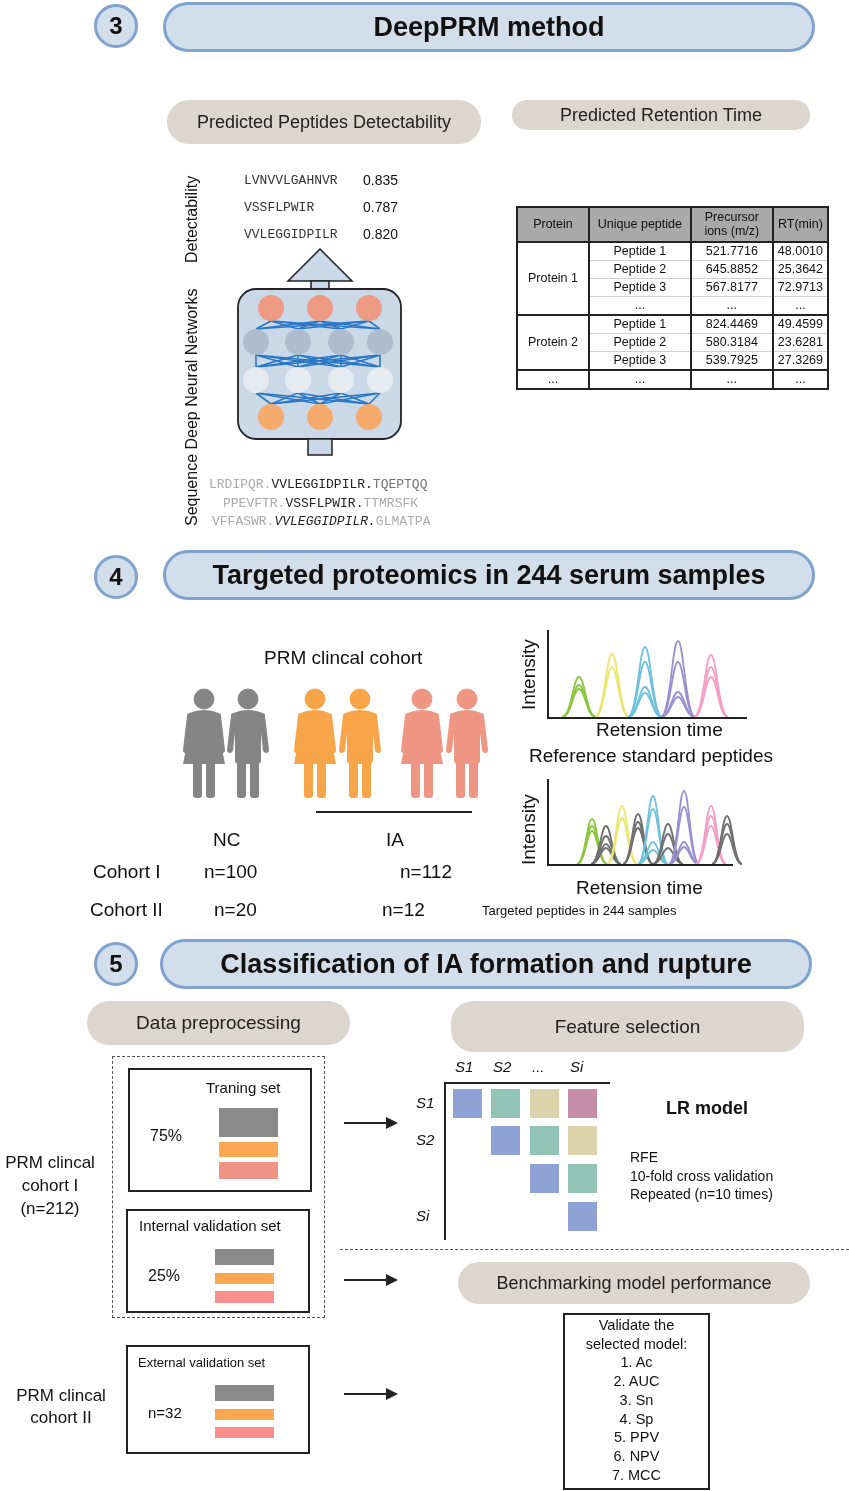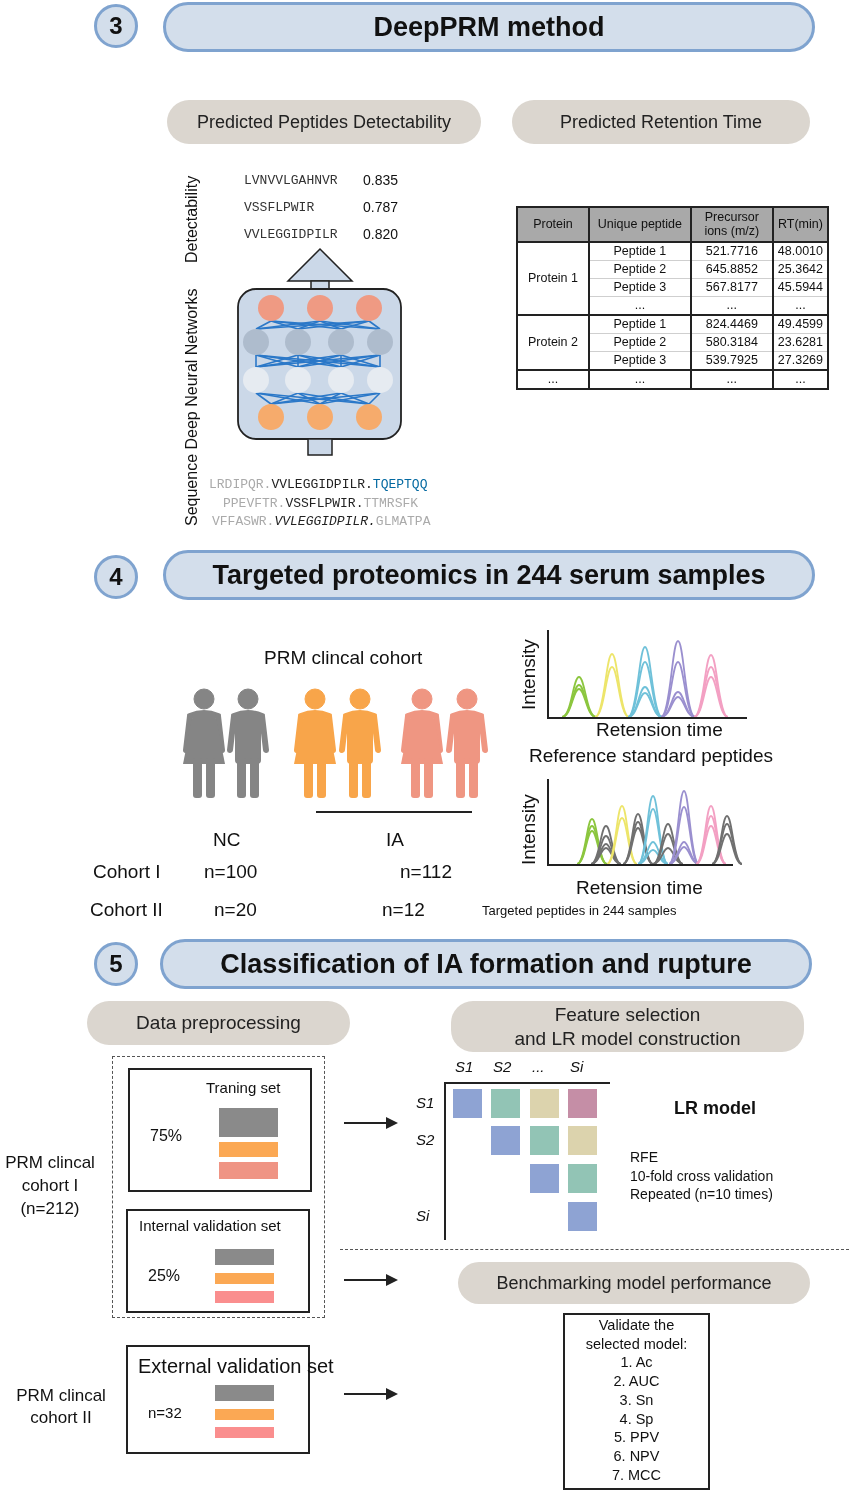--- a/index.html
+++ b/index.html
@@ -21,21 +21,21 @@
   .arrow::after { content:""; position:absolute; right:-2px; top:-5px; border-left:12px solid #222; border-top:6px solid transparent; border-bottom:6px solid transparent; }
   .sq { position:absolute; width:29px; height:29px; }
 </style>
 </head>
 <body>
 
 <div class="num-badge" style="left:94px;top:4px;">3</div>
 <div class="sec-banner" style="left:163px;top:2px;width:652px;">DeepPRM method</div>
 
 <div class="pill" style="left:167px;top:100px;width:314px;height:44px;">Predicted Peptides Detectability</div>
-<div class="pill" style="left:512px;top:100px;width:298px;height:44px;">Predicted Retention Time</div>
+<div class="pill" style="left:512px;top:100px;width:298px;height:30px;">Predicted Retention Time</div>
 
 <div class="vtext" style="left:183px;top:263px;">Detectability</div>
 <div class="vtext" style="left:183px;top:526px;">Sequence Deep Neural Networks</div>
 
 <div id="pred-list">
     <div class="txt mono" style="left:244px;top:173px;">LVNVVLGAHNVR</div>
     <div class="txt" style="left:363px;top:172px;font-size:14px;">0.835</div>
     <div class="txt mono" style="left:244px;top:200px;">VSSFLPWIR</div>
     <div class="txt" style="left:363px;top:199px;font-size:14px;">0.787</div>
     <div class="txt mono" style="left:244px;top:227px;">VVLEGGIDPILR</div>
@@ -101,21 +101,21 @@
       <circle cx="68" cy="135" r="13" fill="#e6ebf1"></circle>
       <circle cx="111" cy="135" r="13" fill="#e6ebf1"></circle>
       <circle cx="150" cy="135" r="13" fill="#e6ebf1"></circle>
       <circle cx="41" cy="172" r="13" fill="#f6ab6c"></circle>
       <circle cx="90" cy="172" r="13" fill="#f6ab6c"></circle>
       <circle cx="139" cy="172" r="13" fill="#f6ab6c"></circle>
     </g>
 </svg>
 
 <div id="seq-list">
-    <div class="txt mono" style="left:209px;top:477px;"><span style="color:#aaa;">LRDIPQR.</span><span style="color:#222;">VVLEGGIDPILR.</span><span style="color:#0369a1;">TQEPTQQ</span></div>
+    <div class="txt mono" style="left:209px;top:477px;"><span style="color:#aaa;">LRDIPQR.</span><span style="color:#222;">VVLEGGIDPILR.</span><span style="color:#737373;">TQEPTQQ</span></div>
     <div class="txt mono" style="left:223px;top:495.5px;"><span style="color:#aaa;">PPEVFTR.</span><span style="color:#222;">VSSFLPWIR.</span><span style="color:#aaa;">TTMRSFK</span></div>
     <div class="txt mono" style="left:212px;top:514px;"><span style="color:#aaa;">VFFASWR.</span><span style="color:#222;font-style:italic;">VVLEGGIDPILR.</span><span style="color:#aaa;">GLMATPA</span></div>
   </div>
 
 <table class="rt" style="left:516px;top:206px;width:313px;">
   <thead>
     <tr>
       <th style="width:62px;">Protein</th>
       <th style="width:92px;">Unique peptide</th>
       <th style="width:72px;">Precursor ions (m/z)</th>
@@ -130,21 +130,21 @@
         <td>48.0010</td>
       </tr>
       <tr>
         <td>Peptide 2</td>
         <td>645.8852</td>
         <td>25.3642</td>
       </tr>
       <tr>
         <td>Peptide 3</td>
         <td>567.8177</td>
-        <td>45.5944</td>
+        <td>72.9713</td>
       </tr>
       <tr class="grp-end">
         <td>...</td>
         <td>...</td>
         <td>...</td>
       </tr>
       <tr>
         <td rowspan="3" style="border-bottom: 2px solid rgb(34, 34, 34);">Protein 2</td>
         <td>Peptide 1</td>
         <td>824.4469</td>
@@ -293,21 +293,20 @@
 <div class="vtext" style="left:518px;top:865px;font-size:19px;">Intensity</div>
 <div class="txt" style="left:576px;top:877px;font-size:19px;">Retension time</div>
 <div class="txt" style="left:482px;top:903px;font-size:13px;">Targeted peptides in 244 samples</div>
 
 <div class="num-badge" style="left:94px;top:942px;">5</div>
 <div class="sec-banner" style="left:160px;top:939px;width:652px;">Classification of IA formation and rupture</div>
 
 <div class="pill" style="left:87px;top:1001px;width:263px;height:44px;font-size:19px;">Data preprocessing</div>
 <div class="pill" style="left:451px;top:1001px;width:353px;height:51px;font-size:19px;flex-direction:column;">
   <div>Feature selection</div>
-  <div>and LR model construction</div>
 </div>
 
 <div class="abs" style="left:0px;top:1151px;width:100px;text-align:center;font-size:17px;line-height:23px;">
   <div>PRM clincal</div>
   <div>cohort I</div>
   <div>(n=212)</div>
 </div>
 
 <div class="abs" style="left:112px;top:1056px;width:213px;height:262px;border:1.5px dashed #555;box-sizing:border-box;"></div>
 
@@ -323,21 +322,21 @@
 <div class="txt" style="left:148px;top:1267px;font-size:16px;">25%</div>
 <div class="bar" style="left:215px;top:1249px;width:59px;height:16px;background:#8a8a8a;"></div>
 <div class="bar" style="left:215px;top:1273px;width:59px;height:11px;background:#fba854;"></div>
 <div class="bar" style="left:215px;top:1291px;width:59px;height:12px;background:#fa8e8e;"></div>
 
 <div class="abs" style="left:0px;top:1385px;width:122px;text-align:center;font-size:17px;line-height:22px;">
   <div>PRM clincal</div>
   <div>cohort II</div>
 </div>
 <div class="box" style="left:126px;top:1345px;width:184px;height:109px;"></div>
-<div class="txt" style="left:138px;top:1355px;font-size:20px;">External validation set</div>
+<div class="txt" style="left:138px;top:1355px;font-size:13px;">External validation set</div>
 <div class="txt" style="left:148px;top:1404px;font-size:15px;">n=32</div>
 <div class="bar" style="left:215px;top:1385px;width:59px;height:16px;background:#8a8a8a;"></div>
 <div class="bar" style="left:215px;top:1409px;width:59px;height:11px;background:#fba854;"></div>
 <div class="bar" style="left:215px;top:1427px;width:59px;height:11px;background:#fa8e8e;"></div>
 
 <div class="arrow" style="left:344px;top:1122px;width:52px;"></div>
 <div class="arrow" style="left:344px;top:1279px;width:52px;"></div>
 <div class="arrow" style="left:344px;top:1393px;width:52px;"></div>
 
 <div id="matrix">
@@ -355,21 +354,21 @@
     <div class="sq" style="left:491px;top:1126px;background:#8ea3d3;"></div>
     <div class="sq" style="left:530px;top:1126px;background:#92c4b5;"></div>
     <div class="sq" style="left:568px;top:1126px;background:#dcd3ad;"></div>
     <div class="sq" style="left:530px;top:1164px;background:#8ea3d3;"></div>
     <div class="sq" style="left:568px;top:1164px;background:#92c4b5;"></div>
     <div class="sq" style="left:568px;top:1202px;background:#8ea3d3;"></div>
   </div>
 <div class="abs" style="left:444px;top:1082px;width:166px;height:2px;background:#222;"></div>
 <div class="abs" style="left:444px;top:1082px;width:2px;height:158px;background:#222;"></div>
 
-<div class="txt" style="left:666px;top:1098px;font-size:18px;font-weight:bold;margin-left:8px;">LR model</div>
+<div class="txt" style="left:666px;top:1098px;font-size:18px;font-weight:bold;">LR model</div>
 <div class="abs" style="left:630px;top:1148px;width:190px;text-align:left;font-size:14px;line-height:18.5px;">
   <div>RFE</div>
   <div>10-fold cross validation</div>
   <div>Repeated (n=10 times)</div>
 </div>
 
 <div class="abs" style="left:340px;top:1249px;width:509px;height:0;border-top:1.5px dashed #555;"></div>
 
 <div class="pill" style="left:458px;top:1262px;width:352px;height:42px;font-size:18px;">Benchmarking model performance</div>
 

